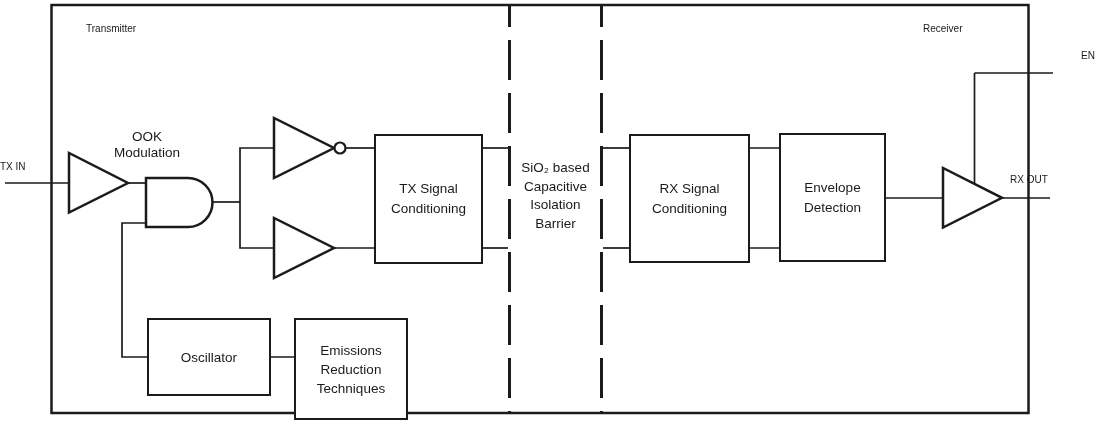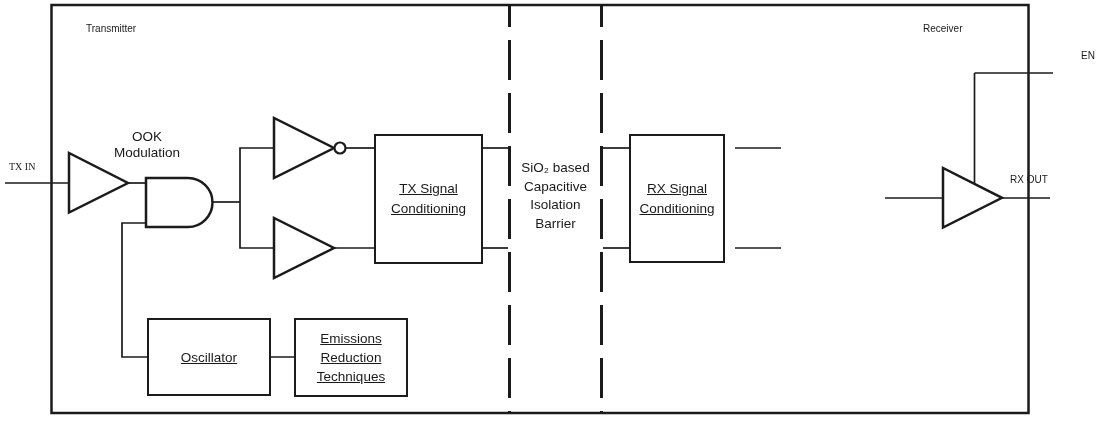--- a/index.html
+++ b/index.html
@@ -32,37 +32,36 @@
     box-sizing: border-box;
     border: 2.5px solid #1b1b1b;
     background: #ffffff;
     display: flex;
     align-items: center;
     justify-content: center;
     text-align: center;
     font-size: 13.5px;
     line-height: 20px;
     white-space: pre-line;
-    text-decoration: underline;
   }
   .lbl {
     position: absolute;
     font-size: 10px;
     white-space: pre-line;
   }
   .lbl.center { text-align: center; }
   #tx-signal-block   { left: 374px; top: 134px; width: 109px; height: 130px; }
-  #rx-signal-block   { left: 629px; top: 134px; width: 96px; height: 129px; justify-content: center; }
+  #rx-signal-block   { left: 629px; top: 134px; width: 121px; height: 129px; justify-content: center; }
   #envelope-block    { left: 779px; top: 133px; width: 107px; height: 129px; }
   #oscillator-block  { left: 147px; top: 318px; width: 124px; height: 78px; line-height: 19px; align-items: center; }
-  #emissions-block   { left: 294px; top: 318px; width: 114px; height: 79px; line-height: 19px; }
+  #emissions-block   { left: 294px; top: 318px; width: 114px; height: 102px; line-height: 19px; }
 
   #transmitter-label { left: 86px;  top: 23px; }
   #receiver-label    { left: 923px; top: 23px; text-align: center; }
-  #tx-in-label       { left: 9px;   top: 161px; font-family: Liberation Serif, serif; }
+  #tx-in-label       { left: 0;   top: 161px; }
   #en-label          { left: 1039px; top: 50px; margin-left: 42px; }
   #rx-out-label      { left: 1010px; top: 174px; }
   #ook-label         { left: 92px;  top: 129px; width: 110px; font-size: 13.5px; line-height: 15.5px; }
   #barrier-label     { left: 506px; top: 159px; width: 99px;  font-size: 13.5px; line-height: 18.5px; }
 </style>
 </head>
 <body>
 
 <div class="canvas">
 
@@ -119,20 +118,24 @@
 Barrier</div>
 
   <div class="block" id="tx-signal-block">
     <span>TX Signal
 Conditioning</span>
   </div>
   <div class="block" id="rx-signal-block">
     <span>RX Signal
 Conditioning</span>
   </div>
+  <div class="block" id="envelope-block">
+    <span>Envelope
+Detection</span>
+  </div>
   <div class="block" id="oscillator-block">
     <span>Oscillator</span>
   </div>
   <div class="block" id="emissions-block">
     <span>Emissions
 Reduction
 Techniques</span>
   </div>
 
 </div>

